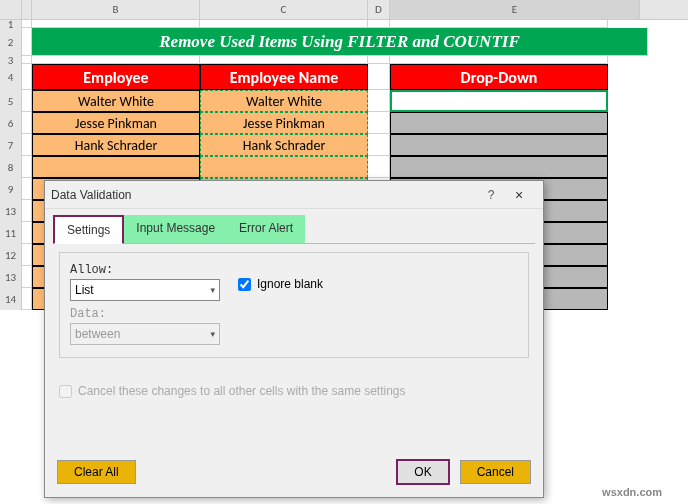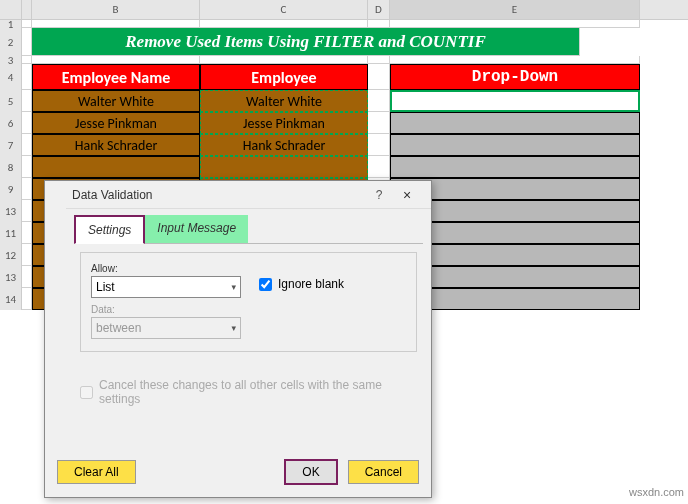--- a/index.html
+++ b/index.html
@@ -16,71 +16,71 @@
     .ch-e { width: 250px; background: #d4d4d4; }
     
     .grid { position: relative; }
     .row { display: flex; }
     .row .row-h { height: 100%; }
     .cell { border: 1px solid #d0d0d0; border-top: none; border-left: none; display: flex; align-items: center; justify-content: center; }
     .c-a { width: 10px; }
     .c-b { width: 168px; }
     .c-c { width: 168px; }
     .c-d { width: 22px; }
-    .c-e { width: 250px; font-family: Liberation Mono, monospace; }
+    .c-e { width: 218px; }
     
     .r1 { height: 8px; }
     .r2 { height: 28px; }
     .r3 { height: 8px; }
     .r4 { height: 26px; }
     .rdata { height: 22px; }
     
     .title-band { background: #00a651; color: #fff; font-weight: bold; font-size: 17px; font-style: italic; font-family: Georgia, serif; }
     .hdr-red { background: #ff0000; color: #fff; font-weight: bold; font-size: 16px; border: 1px solid #000; }
-    .dat { background: #a16207; border: 1px solid #000; font-size: 14px; }
+    .dat { background: #fdba74; border: 1px solid #000; font-size: 14px; }
     .drop { background: #b8b8b8; border: 1px solid #000; }
     .drop-active { background: #fff; border: 2px solid #00a651; }
     
-    .dialog { position: absolute; top: 180px; left: 44px; width: 388px; height: 318px; background: #f0f0f0; border: 1px solid #888; box-shadow: 2px 2px 8px rgba(0,0,0,0.3); font-size: 12px; font-family: 'Segoe UI', Arial, sans-serif; padding-left: 21px; }
+    .dialog { position: absolute; top: 180px; left: 44px; width: 500px; height: 318px; background: #f0f0f0; border: 1px solid #888; box-shadow: 2px 2px 8px rgba(0,0,0,0.3); font-size: 12px; font-family: 'Segoe UI', Arial, sans-serif; }
     .tbar { height: 28px; display: flex; align-items: center; padding: 0 6px; border-bottom: 1px solid #ddd; }
     .tbar-title { flex: 1; font-size: 12px; color: #333; }
     .tbar-help { width: 20px; text-align: center; color: #555; cursor: pointer; }
     .tbar-close { width: 36px; text-align: center; color: #333; cursor: pointer; font-size: 14px; }
     
-    .tabs { display: flex; margin: 6px 8px 0 8px; border-bottom: 1px solid #bbb; font-style: italic; }
+    .tabs { display: flex; margin: 6px 8px 0 8px; border-bottom: 1px solid #bbb; }
     .tab { padding: 6px 12px; font-size: 12px; color: #333; background: #86efac; cursor: pointer; }
     .tab.active { background: #fff; border: 2px solid #7b1f5e; border-bottom: 1px solid #fff; margin-bottom: -1px; }
     
     .panel { padding: 10px 14px; }
     .fieldset-label { font-size: 12px; color: #333; margin-bottom: 4px; }
     .fieldset { border: 1px solid #ccc; padding: 10px 10px 6px 10px; position: relative; margin-top: -2px; }
     .form-row { display: flex; align-items: flex-start; gap: 18px; margin-bottom: 6px; }
     .col-left { width: 150px; }
     .col-right { flex: 1; padding-top: 14px; }
-    .lbl { font-size: 10px; color: #333; margin-bottom: 2px; display: block; }
+    .lbl { font-size: 12px; color: #333; margin-bottom: 2px; display: block; font-family: Liberation Mono, monospace; }
     .lbl.mute { color: #999; }
     .sel { width: 150px; height: 22px; background: #fff; border: 1px solid #888; font-size: 12px; padding: 0 4px; display: flex; align-items: center; justify-content: space-between; }
     .sel.dis { background: #f0f0f0; color: #999; border-color: #bbb; }
     .chev { font-size: 9px; color: #555; }
     .chk { display: flex; align-items: center; gap: 6px; margin-bottom: 6px; font-size: 12px; }
     .chk input { width: 13px; height: 13px; }
     
     .src-row { margin-top: 6px; }
     .src-box { width: 280px; height: 24px; border: 2px solid #7b1f5e; background: #fff; display: flex; align-items: center; padding: 0 4px; }
     .src-box input { flex: 1; border: none; outline: none; font-size: 12px; background: transparent; }
     .src-btn { width: 18px; text-align: center; cursor: pointer; font-size: 12px; }
     
     .apply-chk { margin-top: 26px; display: flex; align-items: center; gap: 6px; color: #aaa; font-size: 12px; }
     
     .btns { position: absolute; bottom: 12px; left: 12px; right: 12px; display: flex; align-items: center; }
-    .btn { padding: 4px 16px; border: 1px solid #999; background: #fde047; font-size: 12px; cursor: pointer; }
+    .btn { padding: 4px 16px; border: 1px solid #999; background: #eab308; font-size: 12px; cursor: pointer; }
     .btn.ok { border: 2px solid #7b1f5e; background: #e1e1e1; }
     .spacer { flex: 1; }
     
-    .watermark { position: absolute; bottom: 6px; right: 4px; font-size: 11px; color: #888; font-family: Arial; }
+    .watermark { position: absolute; bottom: 6px; right: 26px; font-size: 11px; color: #888; font-family: Arial; font-weight: bold; }
     .marching { border: 1.5px dashed #00a651 !important; }
   </style>
 </head>
 <body>
 
 <div class="sheet">
   <div class="col-headers">
     <div class="row-h"></div>
     <div class="ch ch-a"></div>
     <div class="ch ch-b">B</div>
@@ -93,35 +93,35 @@
         <div class="row-h">1</div>
         <div class="cell c-a"></div>
         <div class="cell c-b"></div>
         <div class="cell c-c"></div>
         <div class="cell c-d"></div>
         <div class="cell c-e"></div>
       </div>
     <div class="row r2">
         <div class="row-h">2</div>
         <div class="cell c-a"></div>
-      <div class="cell title-band" style="width:548px">Remove Used Items Using FILTER and COUNTIF</div>
+      <div class="cell title-band" style="width:616px">Remove Used Items Using FILTER and COUNTIF</div>
     </div>
     <div class="row r3">
         <div class="row-h">3</div>
         <div class="cell c-a"></div>
         <div class="cell c-b"></div>
         <div class="cell c-c"></div>
         <div class="cell c-d"></div>
         <div class="cell c-e"></div>
       </div>
     <div class="row r4">
         <div class="row-h">4</div>
         <div class="cell c-a"></div>
+      <div class="cell c-b hdr-red">Employee</div>
       <div class="cell c-c hdr-red">Employee Name</div>
-      <div class="cell c-b hdr-red">Employee</div>
       <div class="cell c-d"></div>
       <div class="cell c-e hdr-red">Drop-Down</div>
     </div>
     <div class="row rdata">
         <div class="row-h">5</div>
         <div class="cell c-a"></div>
       <div class="cell c-b dat">Walter White</div>
       <div class="cell c-c dat marching">Walter White</div>
       <div class="cell c-d"></div>
       <div class="cell c-e drop-active"></div>
@@ -203,20 +203,21 @@
 
 <div class="dialog">
   <div class="tbar">
     <div class="tbar-title">Data Validation</div>
     <div class="tbar-help">?</div>
     <div class="tbar-close">×</div>
   </div>
   <div class="tabs">
     <div class="tab active">Settings</div>
     <div class="tab">Input Message</div>
+    <div class="tab">Error Alert</div>
   </div>
   <div class="panel">
     <div class="fieldset">
       <div class="form-row">
         <div class="col-left">
           <span class="lbl">Allow:</span>
           <div class="sel">
             <span>List</span>
             <span class="chev">▾</span>
           </div>

